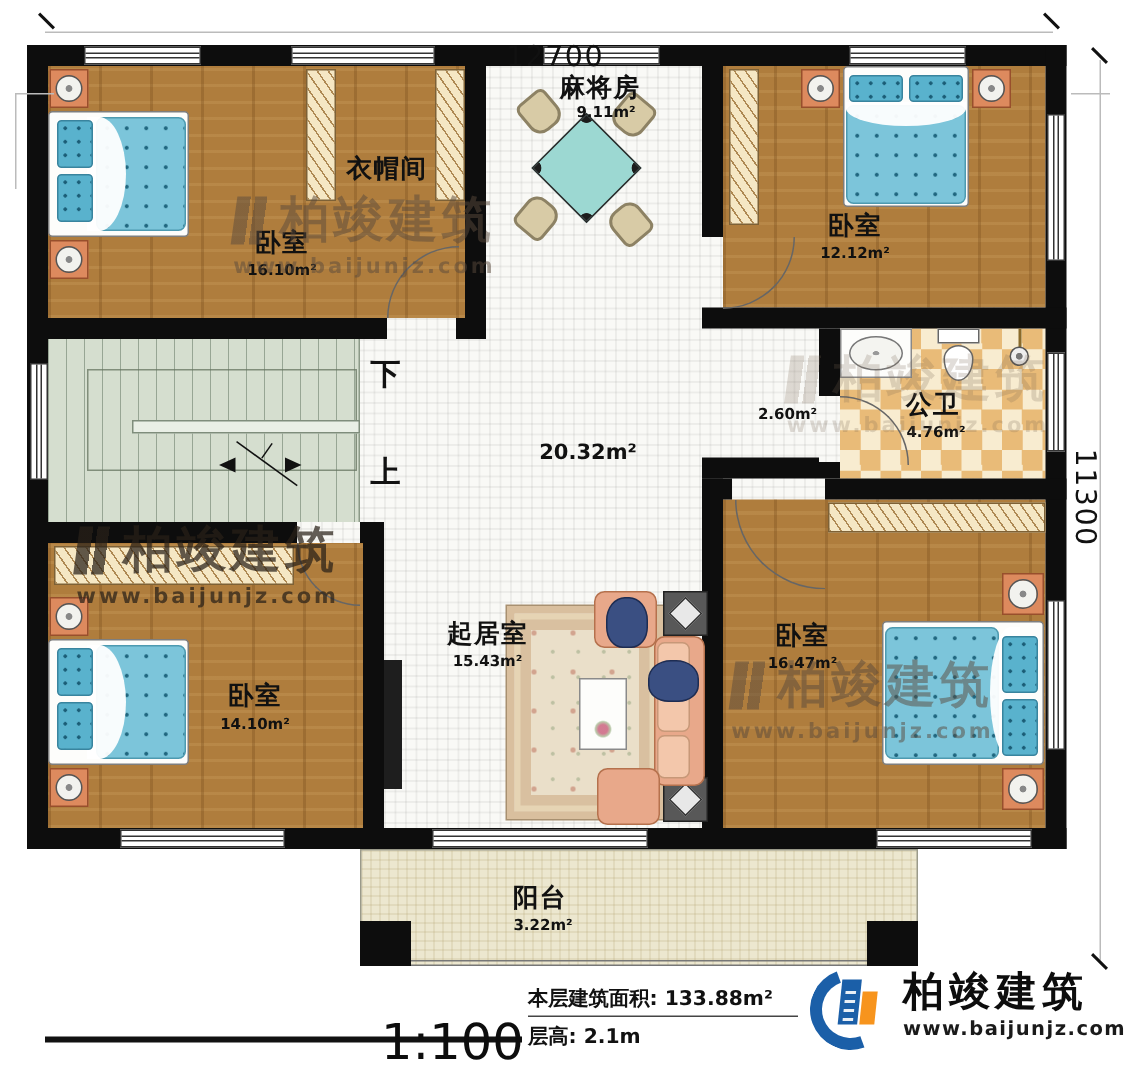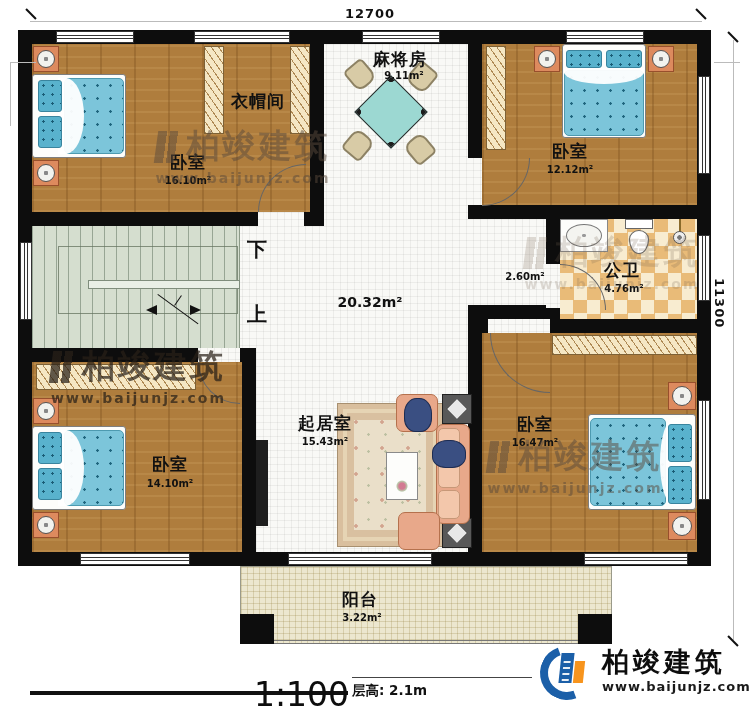--- a/index.html
+++ b/index.html
@@ -62,21 +62,21 @@
         background-image:radial-gradient(rgba(190,115,95,.55) 1.5px,transparent 2px),
         radial-gradient(rgba(135,155,115,.45) 1px,transparent 1.5px);background-size:26px 26px,17px 17px;}
   .ctable{position:absolute;background:#fdfdfb;border:1px solid #8a8a8a;box-sizing:border-box;
         background-image:radial-gradient(circle at 50% 72%,rgba(200,90,120,.8) 3px,rgba(120,150,90,.5) 5px,transparent 6px);}
   .tv{position:absolute;background:#1e1e1e;}
   
   .lbl{position:absolute;font-weight:bold;color:#111;text-align:center;white-space:nowrap;line-height:1.1;}
   .rname{font-size:17px;letter-spacing:1px;}
   .rarea{font-size:10px;}
   .updown{font-size:20px;}
-  .dim{font-size:13px;letter-spacing:1px;font-weight:bold;color:#111;}
+  .dim{font-size:19px;letter-spacing:1px;font-weight:normal;color:#111;margin-top:21px;}
   .tick{position:absolute;width:14px;height:2px;background:#111;transform:rotate(45deg);}
   .xline{position:absolute;background:#bbb;}
   
   .wm{position:absolute;text-align:center;}
   .wm-row{display:flex;align-items:center;gap:7px;justify-content:center;}
   .wm-icon{width:24px;height:32px;transform:skewX(-8deg);
         background:linear-gradient(90deg,currentColor 0 9px,transparent 9px 12px,currentColor 12px 20px,transparent 20px);}
   .wm-name{font-size:33px;font-weight:900;letter-spacing:3px;}
   .wm-site{font-size:14px;font-weight:bold;letter-spacing:2px;margin-top:1px;}
   
@@ -206,31 +206,31 @@
 
   <div class="hatch" style="left:552px;top:335px;width:145px;height:20px;"></div>
   <div class="nstand" style="left:668px;top:382px;width:28px;height:28px;"></div>
   <div class="nstand" style="left:668px;top:512px;width:28px;height:28px;"></div>
   <div class="bedframe" style="left:588px;top:414px;width:108px;height:96px;"></div>
   <div class="mattress" style="left:590px;top:418px;width:76px;height:88px;"></div>
   <div class="fold" style="left:660px;top:418px;width:20px;height:88px;border-radius:70% 0 0 70%/50% 0 0 50%;"></div>
   <div class="pillow" style="left:668px;top:424px;width:24px;height:38px;"></div>
   <div class="pillow" style="left:668px;top:466px;width:24px;height:38px;"></div>
 
-  <div class="lbl rname" style="left:210px;top:92px;width:96px;">衣帽间</div>
+  <div class="lbl rname" style="left:210px;top:104px;width:96px;">衣帽间</div>
   <div class="lbl rname" style="left:140px;top:153px;width:96px;">卧室</div>
   <div class="lbl rarea" style="left:140px;top:175px;width:96px;">16.10m²</div>
   <div class="lbl rname" style="left:352px;top:50px;width:96px;">麻将房</div>
   <div class="lbl rarea" style="left:356px;top:70px;width:96px;">9.11m²</div>
   <div class="lbl rname" style="left:522px;top:142px;width:96px;">卧室</div>
   <div class="lbl rarea" style="left:522px;top:164px;width:96px;">12.12m²</div>
   <div class="lbl rname" style="left:574px;top:261px;width:96px;">公卫</div>
   <div class="lbl rarea" style="left:576px;top:283px;width:96px;">4.76m²</div>
   <div class="lbl rarea" style="left:480px;top:271px;width:90px;">2.60m²</div>
-  <div class="lbl rarea" style="left:320px;top:295px;width:100px;font-size:14px;">20.32m²</div>
+  <div class="lbl rarea" style="left:342px;top:295px;width:100px;font-size:14px;">20.32m²</div>
   <div class="lbl rname" style="left:122px;top:455px;width:96px;">卧室</div>
   <div class="lbl rarea" style="left:122px;top:478px;width:96px;">14.10m²</div>
   <div class="lbl rname" style="left:277px;top:414px;width:96px;">起居室</div>
   <div class="lbl rarea" style="left:277px;top:436px;width:96px;">15.43m²</div>
   <div class="lbl rname" style="left:487px;top:415px;width:96px;">卧室</div>
   <div class="lbl rarea" style="left:487px;top:437px;width:96px;">16.47m²</div>
   <div class="lbl rname" style="left:312px;top:590px;width:96px;">阳台</div>
   <div class="lbl rarea" style="left:314px;top:612px;width:96px;">3.22m²</div>
   <div class="lbl updown" style="left:240px;top:238px;width:34px;">下</div>
   <div class="lbl updown" style="left:240px;top:303px;width:34px;">上</div>
@@ -271,20 +271,24 @@
   <div class="wm" style="left:492px;top:230px;width:240px;color:rgba(120,100,80,.22);">
     <div class="wm-row">
         <div class="wm-icon"></div>
       <span class="wm-name">柏竣建筑</span>
       </div>
     <div class="wm-site">www.baijunjz.com</div>
   </div>
 
   <div class="abs" style="left:30px;top:691px;width:318px;height:4px;background:#111;"></div>
   <div class="tb-scale">1:100</div>
+  <div class="tb-small" style="left:352px;top:657px;">
+    <span>本层建筑面积:</span>
+    <span>133.88m²</span>
+  </div>
   <div class="xline" style="left:352px;top:677px;width:180px;height:1px;background:#444;"></div>
   <div class="tb-small" style="left:352px;top:682px;">
     <span>层高:</span>
     <span>2.1m</span>
   </div>
 
   <div class="abs" style="left:540px;top:646px;width:200px;height:56px;">
     <div class="abs" style="left:0;top:0;width:54px;height:54px;">
       <div class="abs" style="left:0;top:0;width:54px;height:54px;border-radius:50%;border:8px solid transparent;border-left-color:#1b5fa8;border-bottom-color:#1b5fa8;transform:rotate(25deg);box-sizing:border-box;"></div>
       <div class="abs" style="left:20px;top:7px;width:13px;height:30px;background:#1b5fa8;transform:skewX(-6deg);background-image:repeating-linear-gradient(0deg,rgba(255,255,255,.9) 0 2px,transparent 2px 6px);background-size:7px 100%;background-repeat:no-repeat;background-position:3px 4px;"></div>

